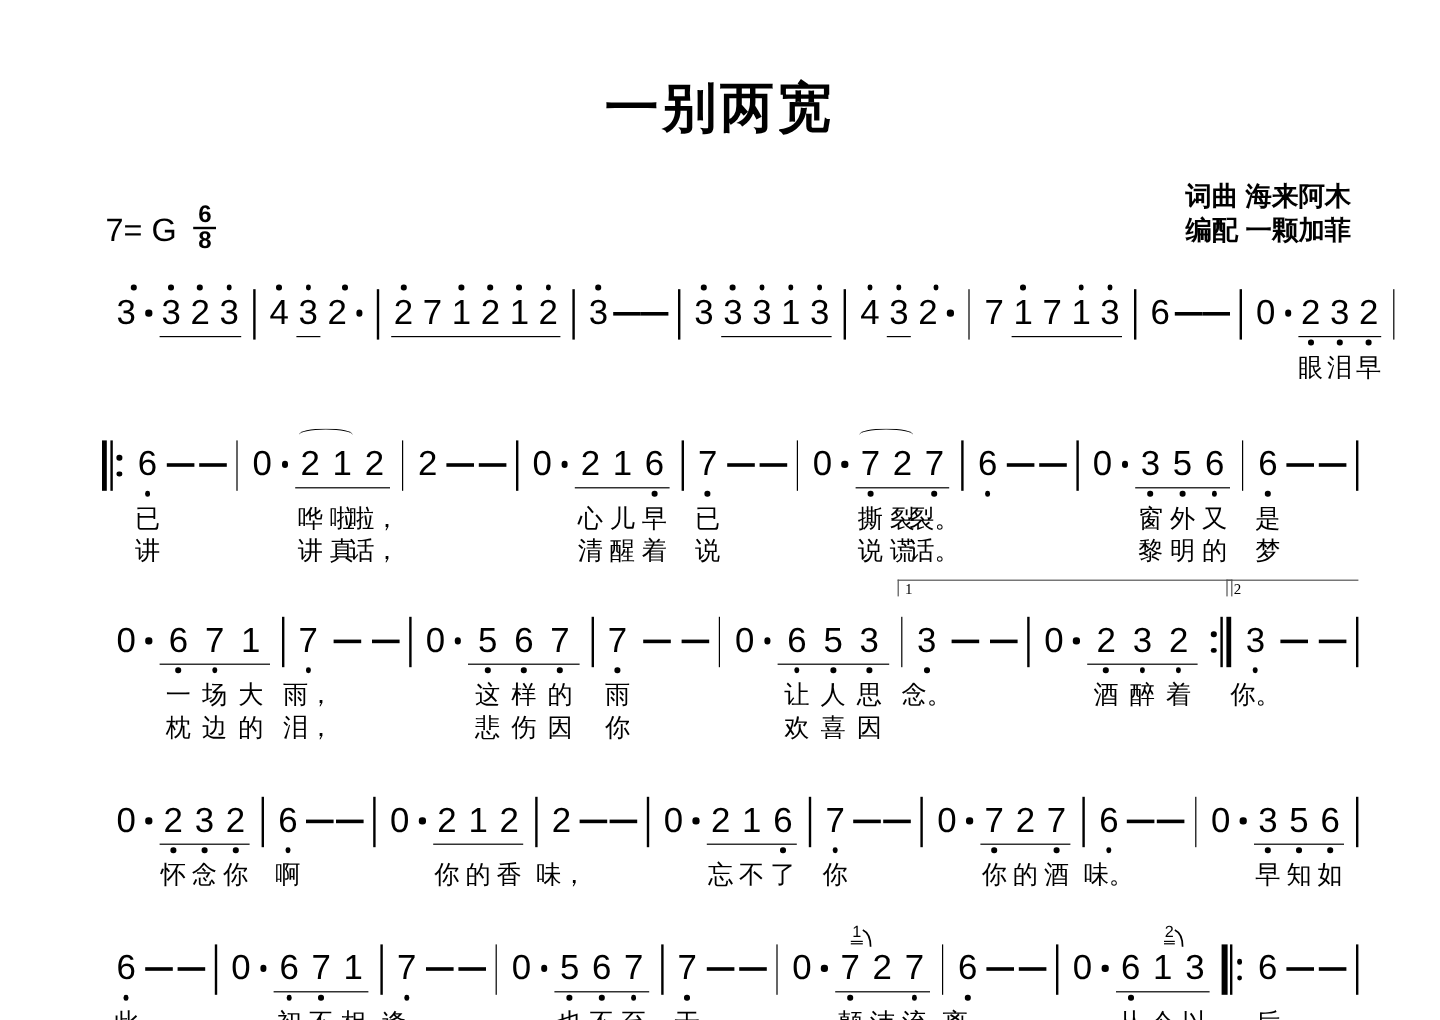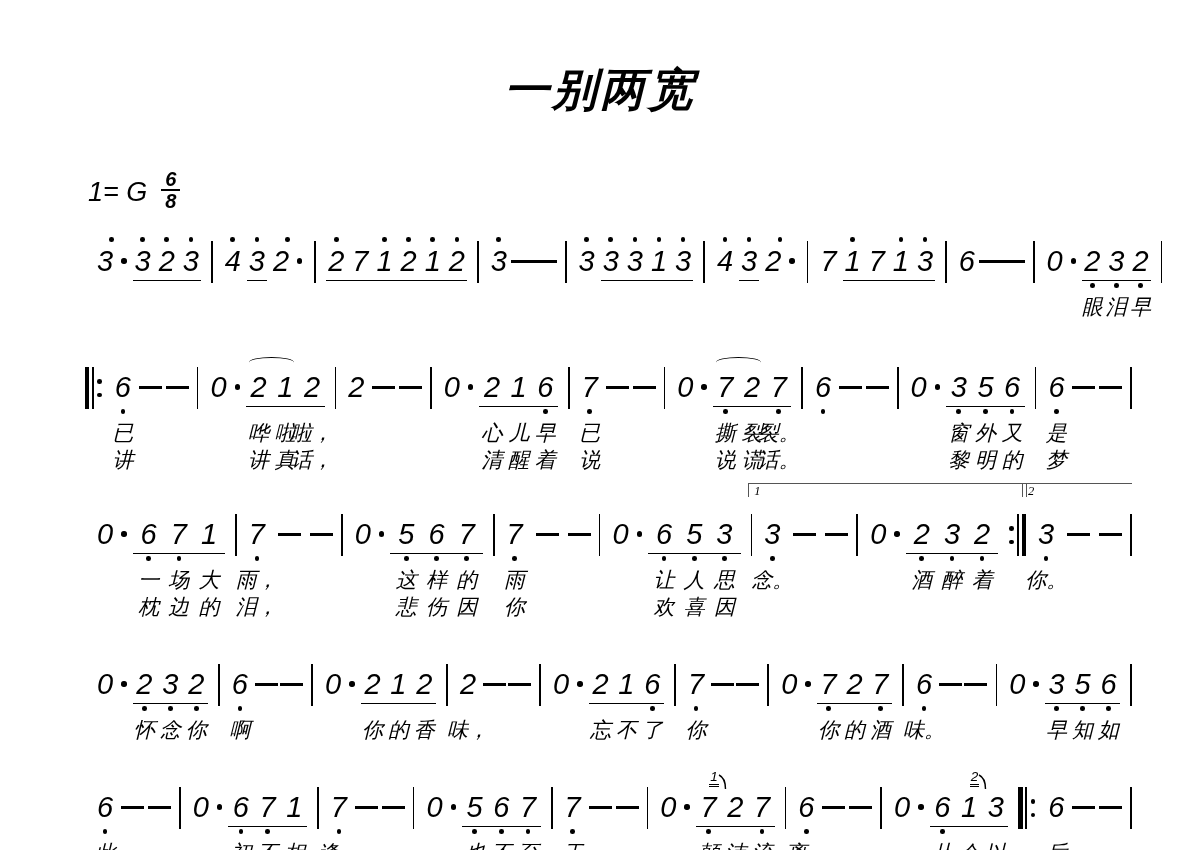--- a/index.html
+++ b/index.html
@@ -1,18 +1,18 @@
 <!DOCTYPE html>
 <html><head>
 <meta charset="utf-8">
 <style>
   *{margin:0;padding:0;box-sizing:border-box;}
   html,body{width:1200px;height:850px;background:#fff;}
   body{font-family:"Liberation Sans",sans-serif;color:#000;}
-  .page{position:relative;width:1200px;height:850px;background:#fff;overflow:hidden;font-style:italic;}
+  .page{position:relative;width:1200px;height:850px;background:#fff;overflow:hidden;}
 
   .title{position:absolute;top:60px;left:0;right:0;text-align:center;
          font-size:45px;font-weight:700;letter-spacing:3px;}
   .subtitle{position:absolute;top:116px;left:0;right:0;text-align:center;
          font-size:27px;font-weight:600;letter-spacing:1px;}
   .credits{position:absolute;top:150px;right:74px;text-align:right;
          font-size:22px;line-height:28px;font-weight:600;}
   .keysig{position:absolute;top:172px;left:88px;font-size:27px;display:flex;align-items:center;}
   .meter{display:inline-block;text-align:center;font-size:20px;line-height:18px;
          margin-left:14px;transform:translateY(-2px);font-weight:600;}
@@ -57,22 +57,26 @@
 
   .grace{position:absolute;top:-7px;left:-14px;z-index:2;}
   .g-num{display:block;font-size:13.5px;line-height:13px;border-bottom:3px double #000;padding:0 1px 1px;background:#fff;}
   .g-hook{position:absolute;right:-8px;top:4px;}
 </style>
 </head>
 <body>
 
 <div class="page">
   <div class="title">一别两宽</div>
+  <div class="credits">
+    <div>词曲 海来阿木</div>
+    <div>编配 一颗加菲</div>
+  </div>
   <div class="keysig">
-    <span>1= G</span>
+    <span>7= G</span>
     <span class="meter">
       <span class="m-top">6</span>
       <span class="m-bot">8</span>
     </span>
   </div>
   <div class="score">
       <div class="score-line line-1">
         <div class="measure" style="flex-grow: 4;">
           <div class="notes-row">
             <div class="tok cell">

